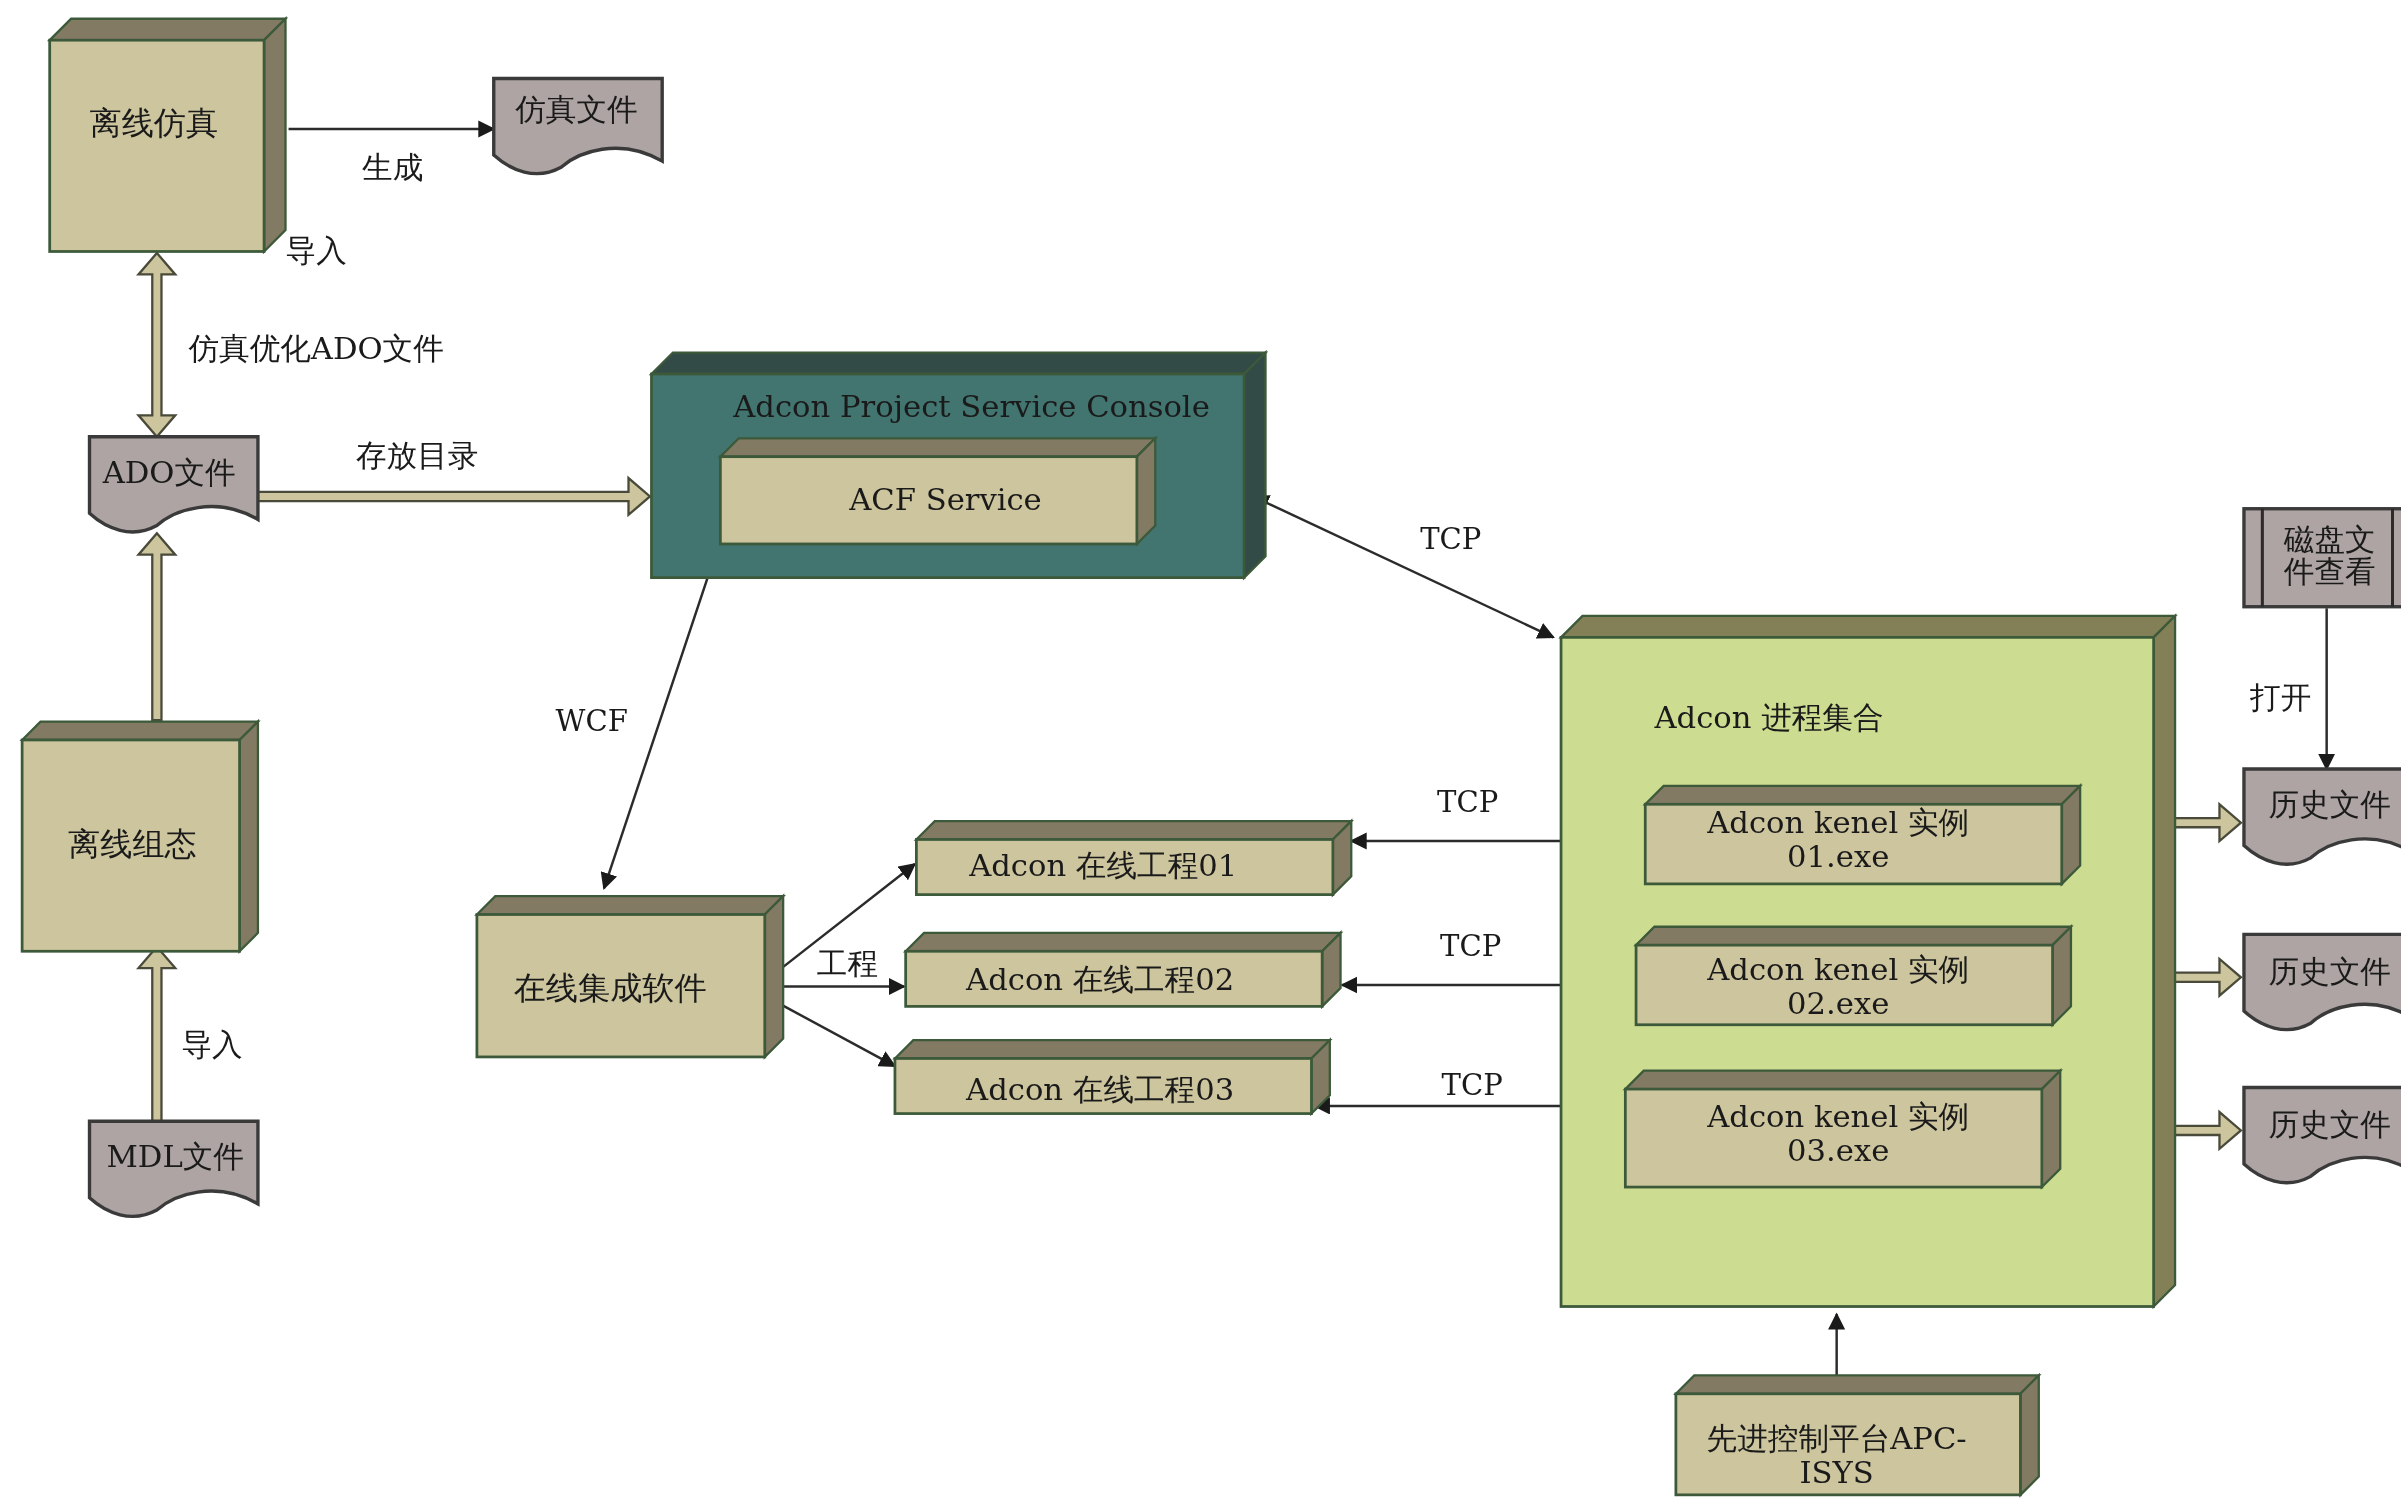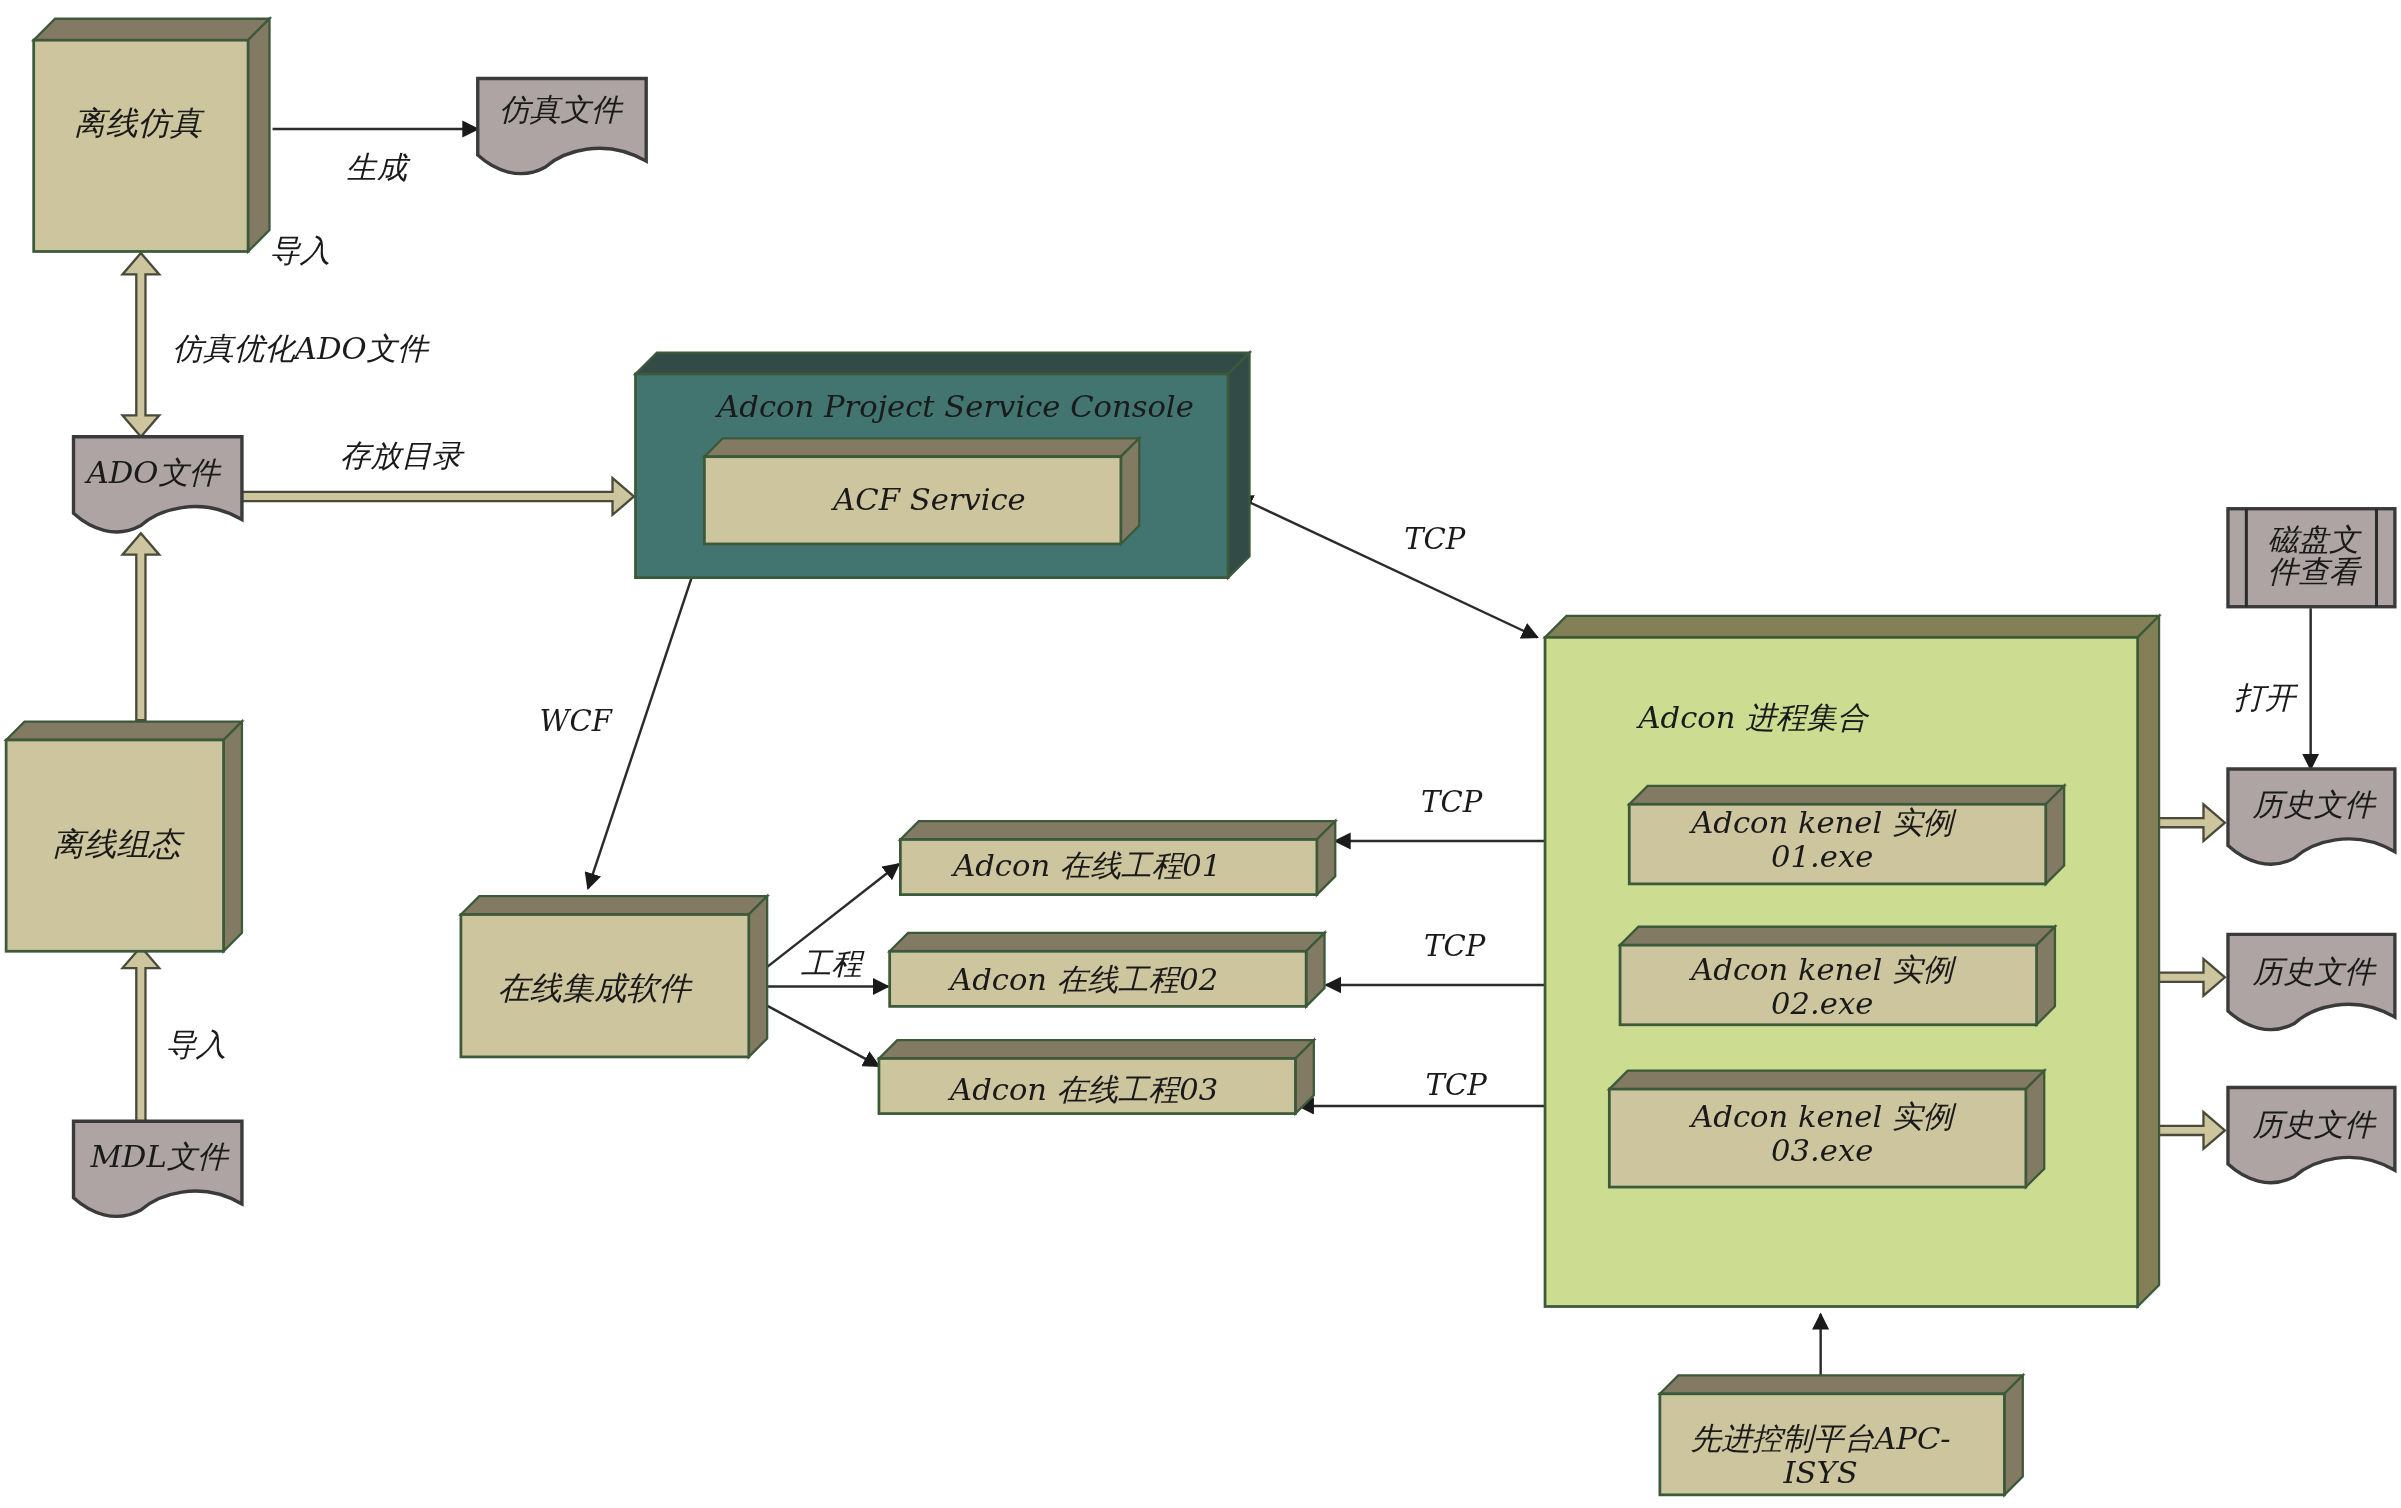--- a/index.html
+++ b/index.html
@@ -1,17 +1,17 @@
 <!DOCTYPE html>
 <html style="font-size:11px"><head>
 <meta charset="utf-8">
 <style>
   html, body { margin:0; padding:0; background:#ffffff; }
   body { width:2401px; height:1509px; overflow:hidden; }
-  #stage { position:absolute; left:0; top:0; width:2050px; height:1509px;font-style:italic; }
+  #stage { position:absolute; left:16px; top:0; width:2050px; height:1509px; }
   svg text { font-family: "DejaVu Serif", "Liberation Serif", serif; fill:#1a1a1a; }
 </style>
 </head>
 <body>
 
 <div id="stage">
 <svg id="diagram" xmlns="http://www.w3.org/2000/svg" width="2401" height="1509" viewBox="0 0 1568 985">
   <defs>
     <marker id="ah" viewBox="0 0 10 10" refX="9" refY="5" markerWidth="7" markerHeight="7" orient="auto-start-reverse">
       <path d="M0,0 L10,5 L0,10 z" fill="#1a1a1a"></path>

